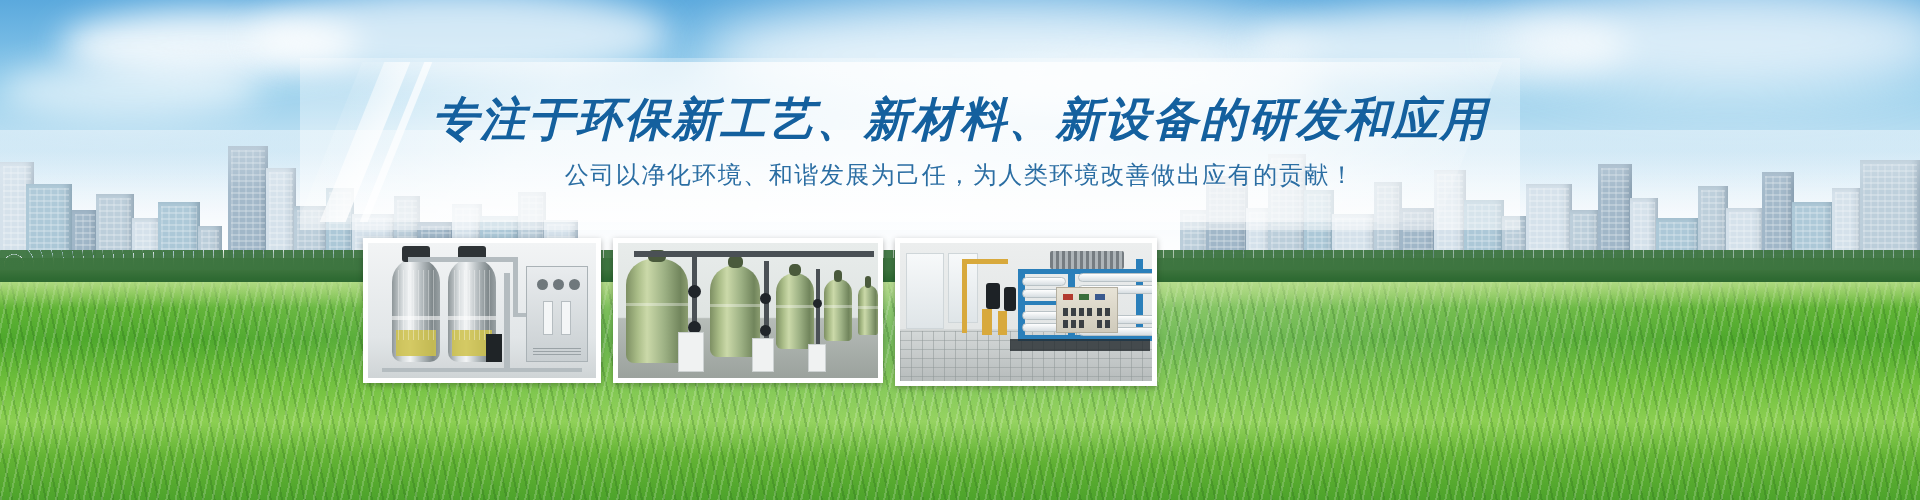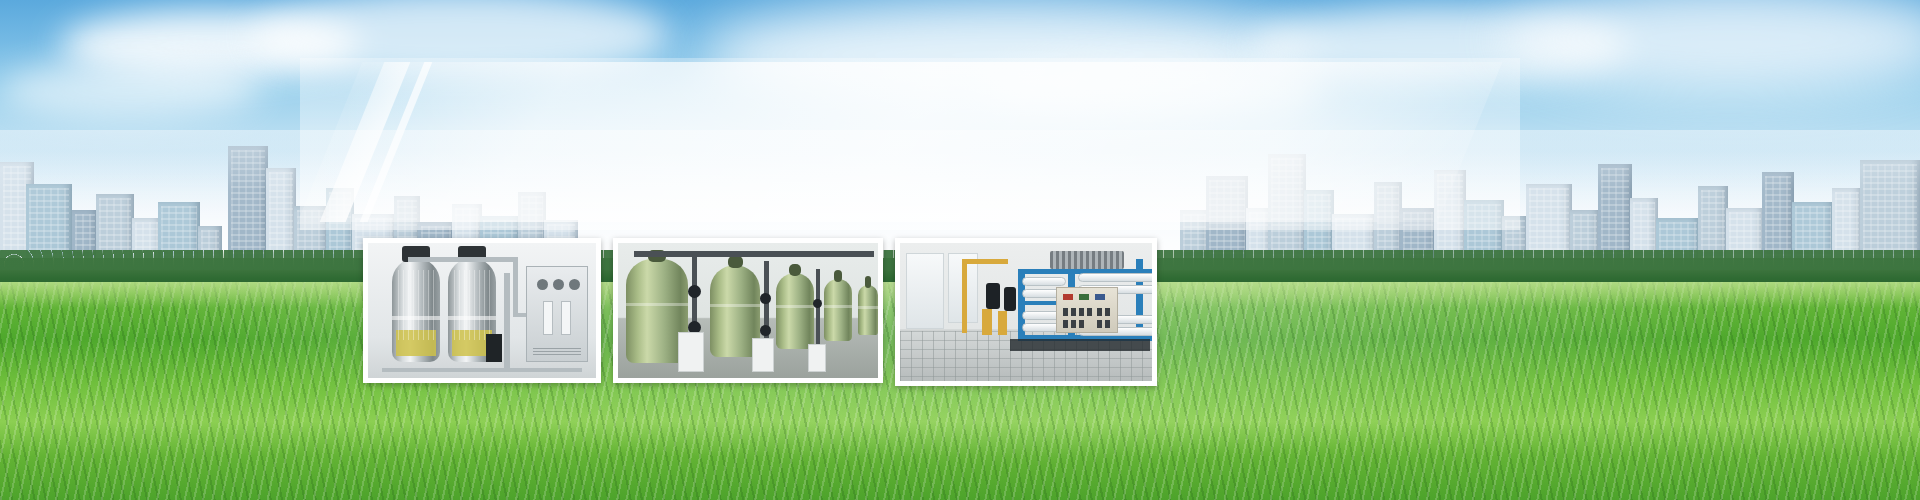--- a/index.html
+++ b/index.html
@@ -189,20 +189,22 @@
 
   <div class="trees"></div>
   <div class="grass"></div>
 
   <div class="panel-wash"></div>
   <div class="panel"></div>
   <div class="panel-edge"></div>
   <div class="panel-thin"></div>
 
   <div class="textblock">
+    <div class="headline">专注于环保新工艺、新材料、新设备的研发和应用</div>
+    <div class="tagline">公司以净化环境、和谐发展为己任，为人类环境改善做出应有的贡献！</div>
   </div>
 
   <div class="photos">
 
     <div class="photo p1">
       <div class="bg"></div>
       <div class="tank" style="left:24px">
           <i class="cap"></i>
           <i class="band"></i>
           <i class="yel"></i>

